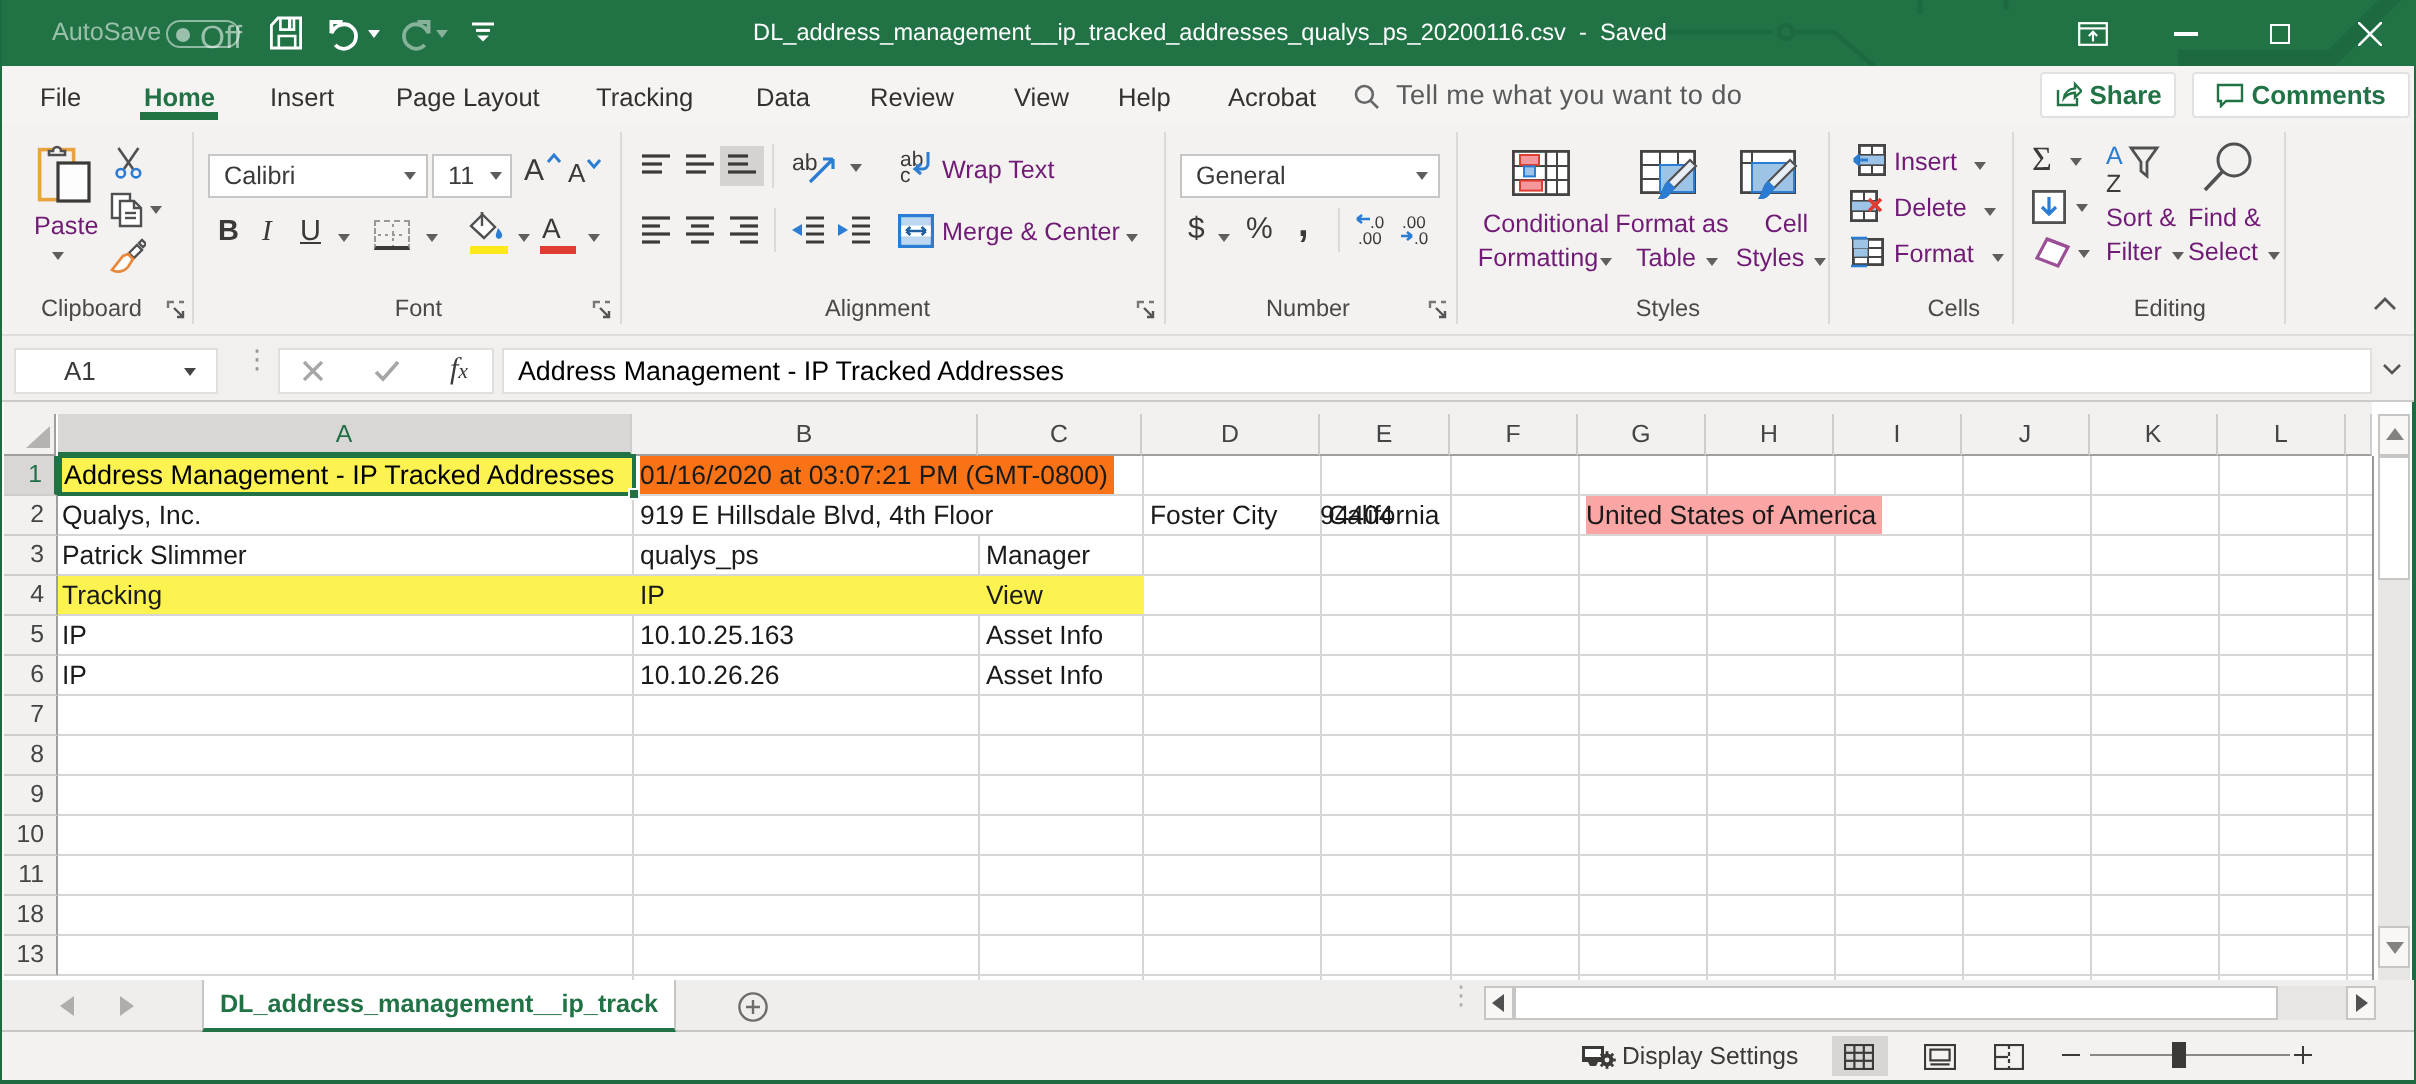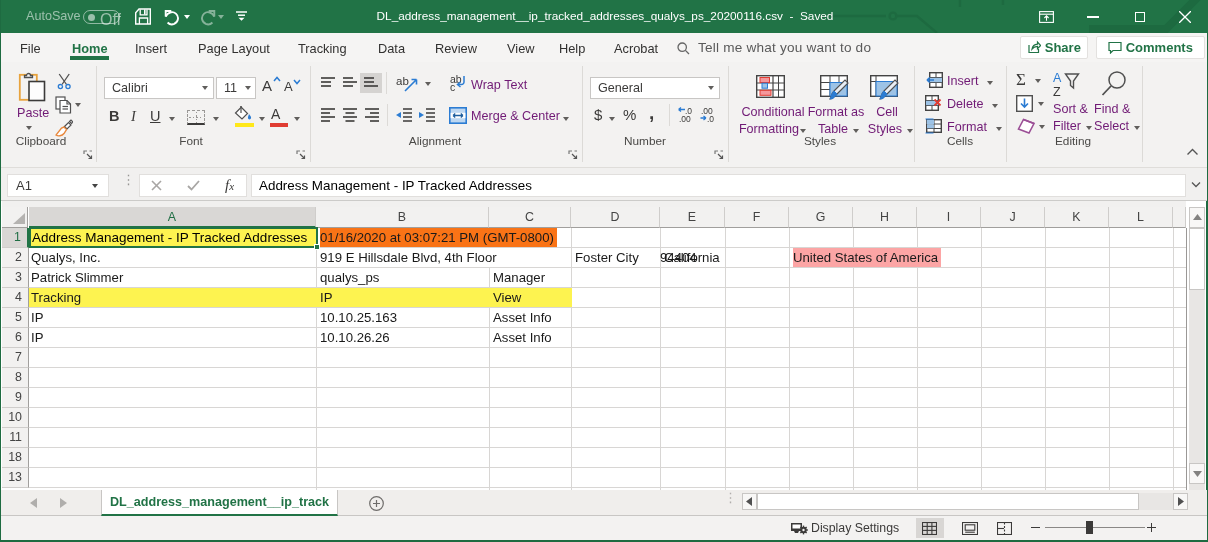--- a/index.html
+++ b/index.html
@@ -11,28 +11,28 @@
 #fname{left:0;top:0;width:1208px;height:33px;line-height:33px;text-align:center;color:#fff;font-size:11.8px}
 
 #tabrow{left:0;top:33px;width:1206px;height:29px;background:#f5f4f3}
 .tab{position:absolute;top:8px;font-size:12.8px;color:#323130}
 .tabsel{color:#217346;font-weight:700}
 #homeline{left:69px;top:56px;width:39px;height:3.5px;background:#217346}
 .gbtn{position:absolute;top:3px;height:23px;background:#fff;border:1px solid #e3e1df;border-radius:2px;color:#217346;font-size:13px;font-weight:700;line-height:21px;text-align:center}
 
 #ribbon{left:0;top:62px;width:1206px;height:106px;background:#f3f2f1;border-bottom:1px solid #dfddda}
 .gsep{position:absolute;top:4px;width:1px;height:96px;background:#dcdad7}
-.glabel{position:absolute;top:72px;font-size:11.8px;color:#4a4947;text-align:center}
+.glabel{position:absolute;top:85px;font-size:11.8px;color:#4a4947;text-align:right}
 .dlgico{position:absolute;top:88px;width:10px;height:10px}
 .rtxt{font-size:12.6px;color:#701a75}
 .cbox{position:absolute;background:#fff;border:1px solid #c8c6c4;font-size:12.6px;color:#3b3a39}
 .dar{width:0;height:0;border-left:3.5px solid transparent;border-right:3.5px solid transparent;border-top:4px solid #605e5c;position:absolute}
 
 #fbar{left:0;top:168px;width:1206px;height:33px;background:#f1f0ef;border-bottom:1px solid #cccbc9}
-#nbox{left:6px;top:174px;width:102px;height:23px;background:#fff;border:1px solid #e1dfdd;font-size:13px;color:#3b3a39;line-height:21px;padding-left:8px}
+#nbox{left:6px;top:174px;width:102px;height:23px;background:#fff;border:1px solid #e1dfdd;font-size:13px;color:#3b3a39;line-height:21px;padding-left:24px}
 #fxbox{left:138px;top:174px;width:108px;height:23px;background:#fff;border:1px solid #e1dfdd}
 #finput{left:250px;top:174px;width:935px;height:23px;background:#fff;border:1px solid #e1dfdd;font-size:13.4px;color:#000;line-height:22px;padding-left:7px}
 
 #sheet{left:1px;top:201px;width:1204px;height:289px;background:#fff}
 .colhdr{position:absolute;top:6px;height:21px;background:#f2f1f0;border-right:1px solid #cfcdcb;border-bottom:1px solid #a19f9d;font-size:12.4px;color:#444;text-align:center;line-height:21px}
 .rowhdr{position:absolute;left:0;width:27px;background:#f2f1f0;border-right:1px solid #a19f9d;border-bottom:1px solid #cfcdcb;font-size:12.4px;color:#444;text-align:right;padding-right:6px;line-height:19px}
 .vline{position:absolute;width:1px;background:#d8d6d4}
 .hline{position:absolute;height:1px;background:#d8d6d4}
 .cell{position:absolute;font-size:13.2px;color:#1a1a1a;height:19px;line-height:19.5px;white-space:nowrap}
 
@@ -375,21 +375,21 @@
 <svg class="svgi" style="left:869px;top:13px" width="32" height="28" viewBox="0 0 32 28">
         <g>
           <rect x=".7" y=".7" width="26.6" height="20.6" fill="#fff" stroke="#444" stroke-width="1.4"></rect>
           <line x1="1" y1="6.5" x2="27" y2="6.5" stroke="#444"></line>
           <line x1="6" y1="1" x2="6" y2="21" stroke="#444"></line>
           <rect x="6" y="6.5" width="21" height="14.5" fill="#9dc3e6" stroke="#2b7cd3"></rect>
           <path d="M28 8 L17 19 c-3 3 -4 5 -7 5 2 -3 1 -5 4 -8 L25 5 z" fill="#e8eef5" stroke="#505050" stroke-width="1.1"></path>
           <path d="M14 16 c-3 3 -2 5 -4 8 4 0 4 -2 7 -5 z" fill="#2b7cd3" stroke="#2b7cd3" stroke-width="1"></path>
         </g>
       </svg>
-<span class="rtxt ab" style="left:869px;top:43px;width:34px;text-align:center">Cell</span>
+<span class="rtxt ab" style="left:869px;top:43px;width:34px;text-align:right">Cell</span>
 <span class="rtxt ab" style="left:864px;top:60px;width:40px;text-align:center">Styles</span>
       <span class="dar" style="left:906px;top:67px"></span>
 <span class="glabel" style="left:789px;width:60px">Styles</span>
 <div class="gsep" style="left:913px"></div>
 
 <svg class="svgi" style="left:925px;top:10px" width="17" height="16" viewBox="0 0 17 16">
         <rect x="3.7" y=".7" width="12.6" height="14.6" fill="#fff" stroke="#444" stroke-width="1.4"></rect>
         <line x1="3.7" y1="5.5" x2="16.3" y2="5.5" stroke="#444"></line>
         <line x1="3.7" y1="10.5" x2="16.3" y2="10.5" stroke="#444"></line>
         <line x1="10" y1=".7" x2="10" y2="15.3" stroke="#444"></line>

